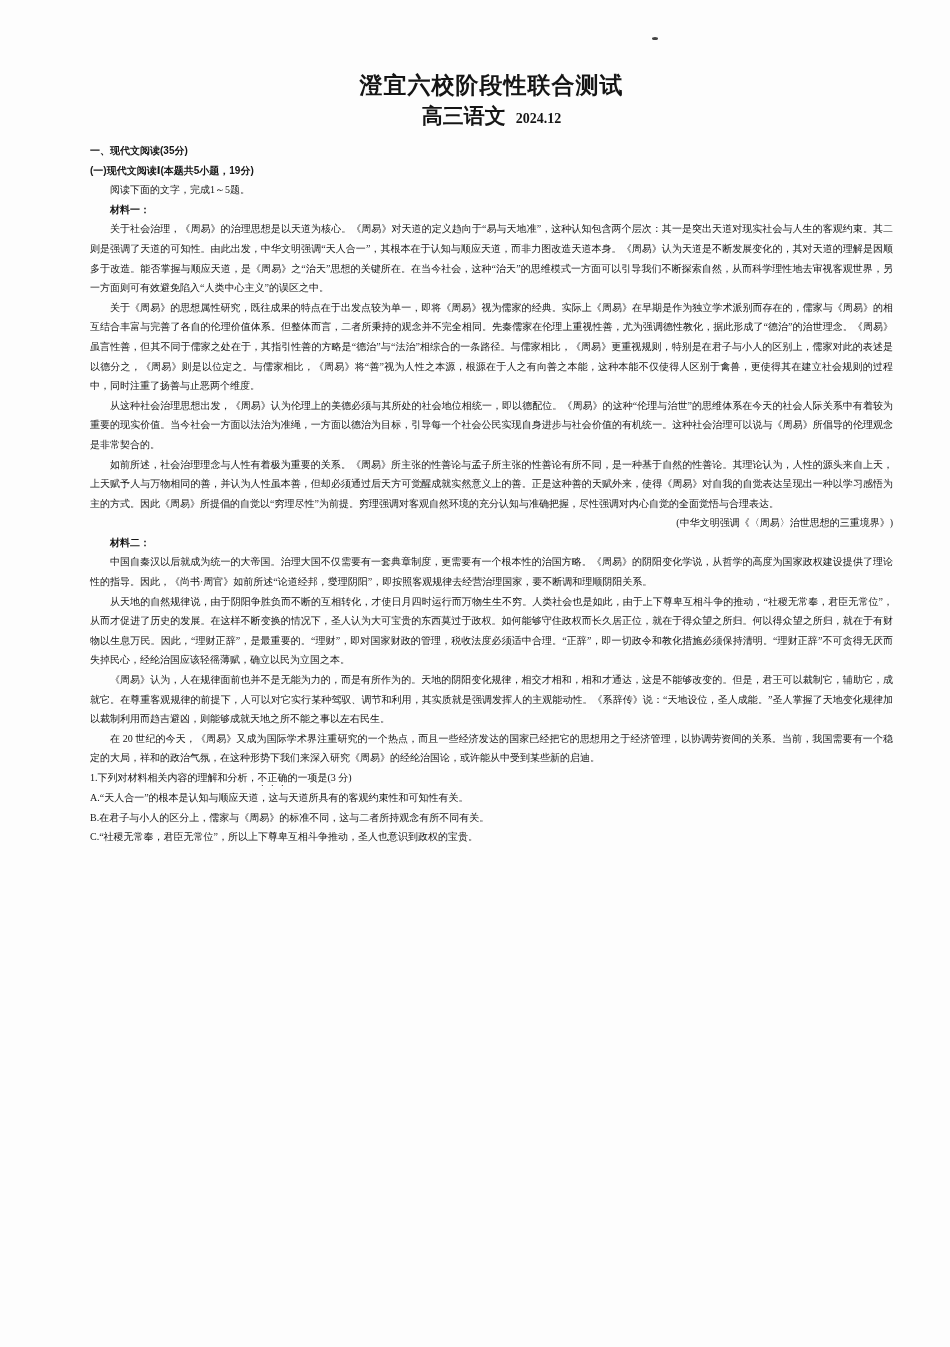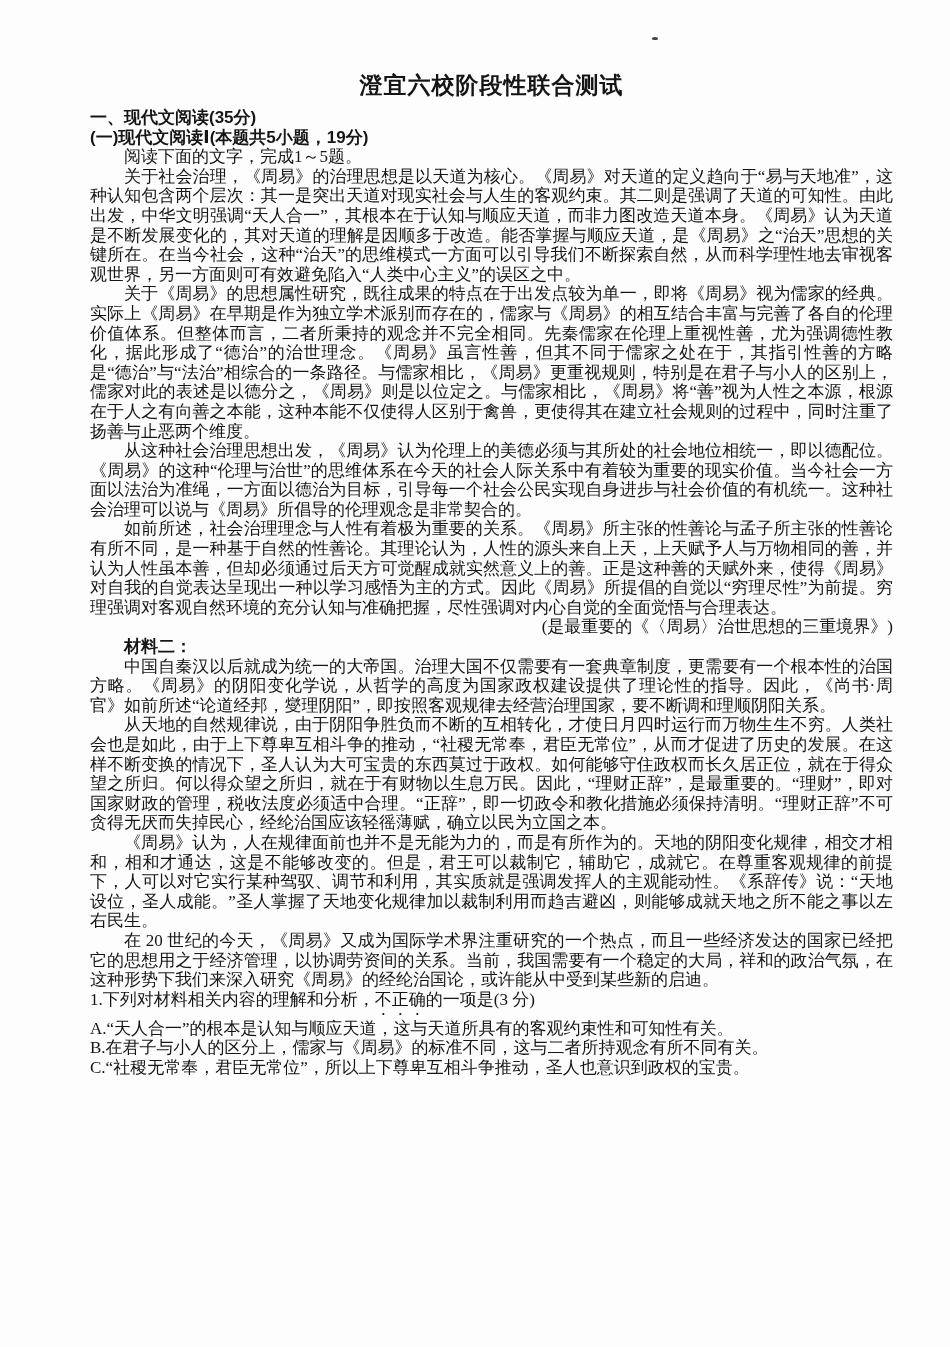--- a/index.html
+++ b/index.html
@@ -38,21 +38,21 @@
     margin-top: 2px;
   }
   .subtitle .date {
     font-size: 14px;
     font-weight: 700;
     margin-left: 10px;
     font-family: "Liberation Serif", "DejaVu Serif", serif;
   }
   .content {
     margin-top: 8px;
-    font-size: 17px;
+    font-size: 10px;
     line-height: 19.6px;
     text-align: justify;
   }
   .heading {
     font-weight: 700;
     font-family: "Liberation Sans", "DejaVu Sans", sans-serif;
     text-align: left;
   }
   .indent { text-indent: 2em; }
   .para { text-indent: 2em; }
@@ -73,32 +73,34 @@
 </style>
 </head>
 <body>
 
 <div class="page">
 
   <div class="artifact-dot"></div>
 
   <h1 class="title">澄宜六校阶段性联合测试</h1>
 
+  <h2 class="subtitle"><span>高三语文</span><span class="date">2024.12</span></h2>
 
   <div class="content">
 
     <p class="heading">一、现代文阅读(35分)</p>
     <p class="heading">(一)现代文阅读Ⅰ(本题共5小题，19分)</p>
     <p class="indent">阅读下面的文字，完成1～5题。</p>
 
+    <p class="label">材料一：</p>
     <p class="para">关于社会治理，《周易》的治理思想是以天道为核心。《周易》对天道的定义趋向于“易与天地准”，这种认知包含两个层次：其一是突出天道对现实社会与人生的客观约束。其二则是强调了天道的可知性。由此出发，中华文明强调“天人合一”，其根本在于认知与顺应天道，而非力图改造天道本身。《周易》认为天道是不断发展变化的，其对天道的理解是因顺多于改造。能否掌握与顺应天道，是《周易》之“治天”思想的关键所在。在当今社会，这种“治天”的思维模式一方面可以引导我们不断探索自然，从而科学理性地去审视客观世界，另一方面则可有效避免陷入“人类中心主义”的误区之中。</p>
     <p class="para">关于《周易》的思想属性研究，既往成果的特点在于出发点较为单一，即将《周易》视为儒家的经典。实际上《周易》在早期是作为独立学术派别而存在的，儒家与《周易》的相互结合丰富与完善了各自的伦理价值体系。但整体而言，二者所秉持的观念并不完全相同。先秦儒家在伦理上重视性善，尤为强调德性教化，据此形成了“德治”的治世理念。《周易》虽言性善，但其不同于儒家之处在于，其指引性善的方略是“德治”与“法治”相综合的一条路径。与儒家相比，《周易》更重视规则，特别是在君子与小人的区别上，儒家对此的表述是以德分之，《周易》则是以位定之。与儒家相比，《周易》将“善”视为人性之本源，根源在于人之有向善之本能，这种本能不仅使得人区别于禽兽，更使得其在建立社会规则的过程中，同时注重了扬善与止恶两个维度。</p>
     <p class="para">从这种社会治理思想出发，《周易》认为伦理上的美德必须与其所处的社会地位相统一，即以德配位。《周易》的这种“伦理与治世”的思维体系在今天的社会人际关系中有着较为重要的现实价值。当今社会一方面以法治为准绳，一方面以德治为目标，引导每一个社会公民实现自身进步与社会价值的有机统一。这种社会治理可以说与《周易》所倡导的伦理观念是非常契合的。</p>
     <p class="para">如前所述，社会治理理念与人性有着极为重要的关系。《周易》所主张的性善论与孟子所主张的性善论有所不同，是一种基于自然的性善论。其理论认为，人性的源头来自上天，上天赋予人与万物相同的善，并认为人性虽本善，但却必须通过后天方可觉醒成就实然意义上的善。正是这种善的天赋外来，使得《周易》对自我的自觉表达呈现出一种以学习感悟为主的方式。因此《周易》所提倡的自觉以“穷理尽性”为前提。穷理强调对客观自然环境的充分认知与准确把握，尽性强调对内心自觉的全面觉悟与合理表达。</p>
-    <p class="source">(是最重要的《〈周易〉治世思想的三重境界》)</p>
+    <p class="source">(中华文明强调《〈周易〉治世思想的三重境界》)</p>
 
     <p class="label">材料二：</p>
     <p class="para">中国自秦汉以后就成为统一的大帝国。治理大国不仅需要有一套典章制度，更需要有一个根本性的治国方略。《周易》的阴阳变化学说，从哲学的高度为国家政权建设提供了理论性的指导。因此，《尚书·周官》如前所述“论道经邦，燮理阴阳”，即按照客观规律去经营治理国家，要不断调和理顺阴阳关系。</p>
     <p class="para">从天地的自然规律说，由于阴阳争胜负而不断的互相转化，才使日月四时运行而万物生生不穷。人类社会也是如此，由于上下尊卑互相斗争的推动，“社稷无常奉，君臣无常位”，从而才促进了历史的发展。在这样不断变换的情况下，圣人认为大可宝贵的东西莫过于政权。如何能够守住政权而长久居正位，就在于得众望之所归。何以得众望之所归，就在于有财物以生息万民。因此，“理财正辞”，是最重要的。“理财”，即对国家财政的管理，税收法度必须适中合理。“正辞”，即一切政令和教化措施必须保持清明。“理财正辞”不可贪得无厌而失掉民心，经纶治国应该轻徭薄赋，确立以民为立国之本。</p>
     <p class="para">《周易》认为，人在规律面前也并不是无能为力的，而是有所作为的。天地的阴阳变化规律，相交才相和，相和才通达，这是不能够改变的。但是，君王可以裁制它，辅助它，成就它。在尊重客观规律的前提下，人可以对它实行某种驾驭、调节和利用，其实质就是强调发挥人的主观能动性。《系辞传》说：“天地设位，圣人成能。”圣人掌握了天地变化规律加以裁制利用而趋吉避凶，则能够成就天地之所不能之事以左右民生。</p>
     <p class="para">在 20 世纪的今天，《周易》又成为国际学术界注重研究的一个热点，而且一些经济发达的国家已经把它的思想用之于经济管理，以协调劳资间的关系。当前，我国需要有一个稳定的大局，祥和的政治气氛，在这种形势下我们来深入研究《周易》的经纶治国论，或许能从中受到某些新的启迪。</p>
 
     <p class="question"><span>1.下列对材料相关内容的理解和分析，</span><span class="emph">不正确</span><span>的一项是(3 分)</span></p>
     <p class="option">A.“天人合一”的根本是认知与顺应天道，这与天道所具有的客观约束性和可知性有关。</p>
     <p class="option">B.在君子与小人的区分上，儒家与《周易》的标准不同，这与二者所持观念有所不同有关。</p>

